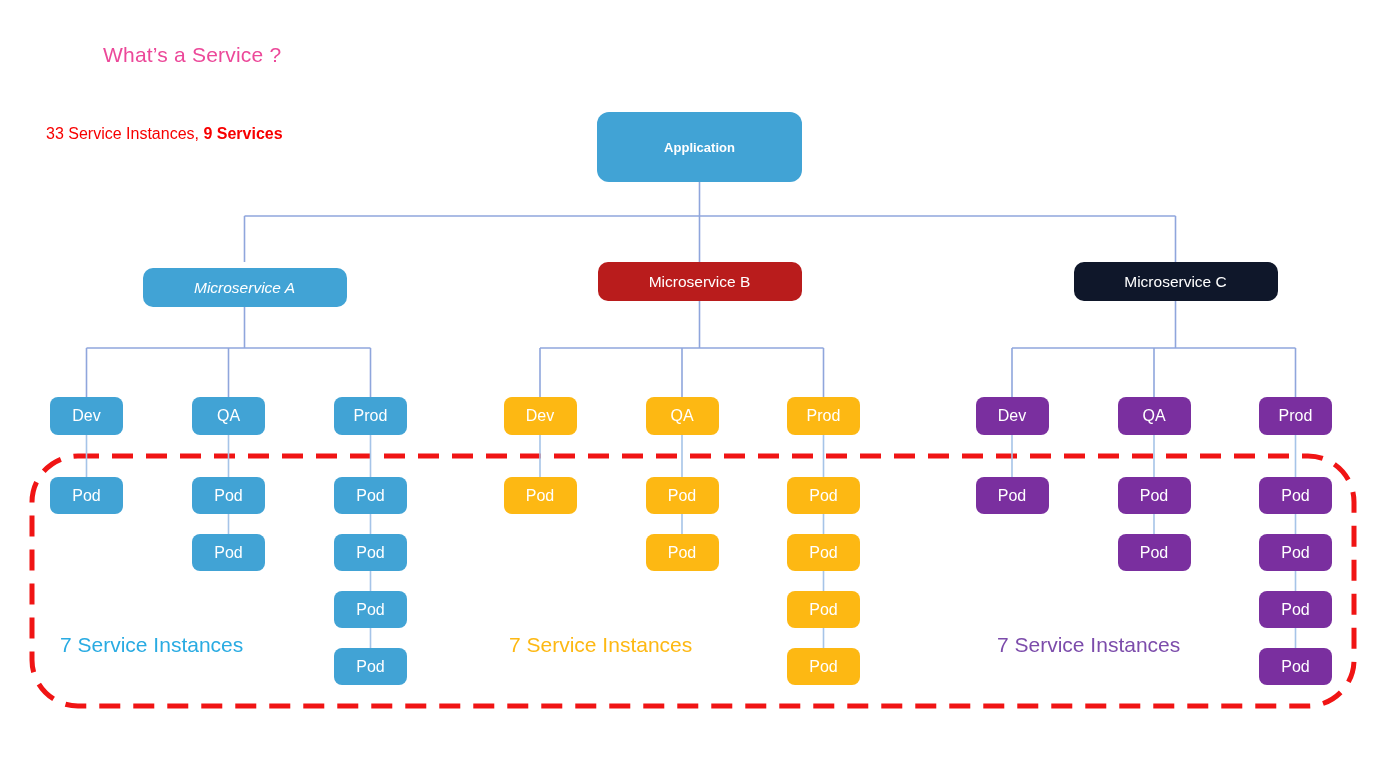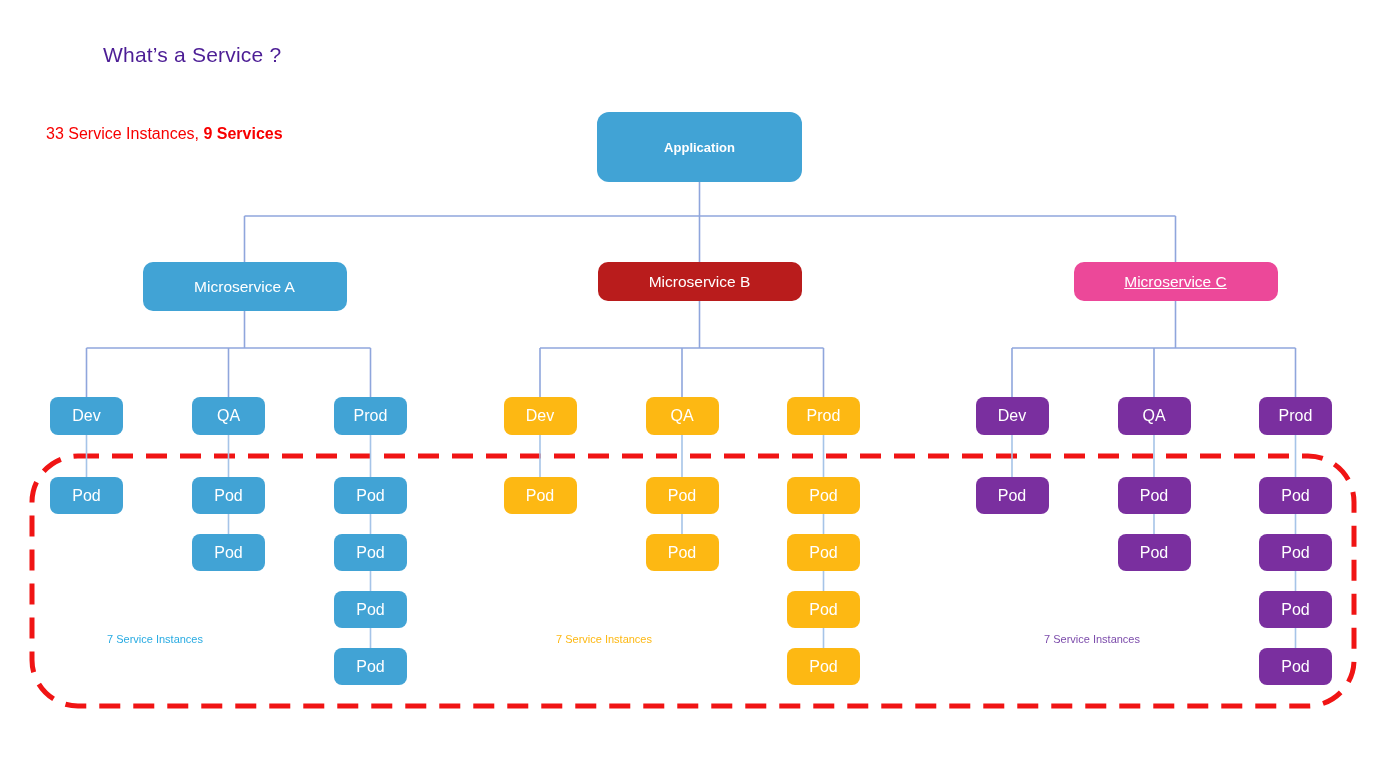--- a/index.html
+++ b/index.html
@@ -14,28 +14,28 @@
   .summary{
     position:absolute;left:46px;top:124px;font-size:16px;line-height:1.25;font-weight:400;
   }
   .summary .bold{font-weight:700;}
   #connectors{position:absolute;left:0;top:0;}
   .box{
     position:absolute;display:flex;align-items:center;justify-content:center;
     color:#ffffff;box-sizing:border-box;text-align:center;white-space:nowrap;
   }
   .footer-label{
-    position:absolute;font-size:11px;font-weight:400;white-space:nowrap;margin-left:47px;
+    position:absolute;font-size:21px;font-weight:400;white-space:nowrap;
   }
 </style>
 </head>
 <body>
 
 <div class="canvas">
-  <div class="slide-title" style="color: #4c1d95;">What’s a Service ?</div>
+  <div class="slide-title" style="color: #ec4899;">What’s a Service ?</div>
   <div class="summary" style="color: rgb(247, 0, 0);">
     <span>33 Service Instances, </span><span class="bold">9 Services</span>
   </div>
   <svg id="connectors" width="1386" height="773">
       <rect x="32" y="456" width="1322" height="250" rx="46" fill="none" stroke="#F01414" stroke-width="5" stroke-dasharray="21 13"></rect>
       <line x1="699.5" y1="182" x2="699.5" y2="262" stroke="#8FA6DC" stroke-width="1.6"></line>
       <line x1="244.5" y1="216" x2="1175.5" y2="216" stroke="#8FA6DC" stroke-width="1.6"></line>
       <line x1="244.5" y1="216" x2="244.5" y2="262" stroke="#8FA6DC" stroke-width="1.6"></line>
       <line x1="1175.5" y1="216" x2="1175.5" y2="262" stroke="#8FA6DC" stroke-width="1.6"></line>
       <line x1="244.5" y1="301" x2="244.5" y2="348" stroke="#8FA6DC" stroke-width="1.6"></line>
@@ -70,21 +70,21 @@
       <line x1="1154" y1="435" x2="1154" y2="477" stroke="#A6C4E8" stroke-width="1.6"></line>
       <line x1="1154" y1="514" x2="1154" y2="534" stroke="#A6C4E8" stroke-width="1.6"></line>
       <line x1="1295.5" y1="348" x2="1295.5" y2="397" stroke="#8FA6DC" stroke-width="1.6"></line>
       <line x1="1295.5" y1="435" x2="1295.5" y2="477" stroke="#A6C4E8" stroke-width="1.6"></line>
       <line x1="1295.5" y1="514" x2="1295.5" y2="534" stroke="#A6C4E8" stroke-width="1.6"></line>
       <line x1="1295.5" y1="571" x2="1295.5" y2="591" stroke="#A6C4E8" stroke-width="1.6"></line>
       <line x1="1295.5" y1="628" x2="1295.5" y2="648" stroke="#A6C4E8" stroke-width="1.6"></line>
     </svg>
   <div id="nodes">
       <div class="box" style="left: 597px; top: 112px; width: 205px; height: 70px; border-radius: 12px; background: rgb(65, 163, 213); font-size: 13px; font-weight: 700;">Application</div>
-      <div class="box" style="left: 142.5px; top: 262px; width: 204px; height: 49px; border-radius: 10px; background: rgb(65, 163, 213); font-size: 15.5px; font-weight: 400;">Microservice A</div>
+      <div class="box" style="left: 142.5px; top: 268px; width: 204px; height: 39px; border-radius: 10px; background: rgb(65, 163, 213); font-size: 15.5px; font-weight: 400; font-style: italic;">Microservice A</div>
       <div class="box" style="left: 50px; top: 397px; width: 73px; height: 38px; border-radius: 8px; background: rgb(65, 163, 213); font-size: 16px; font-weight: 400;">Dev</div>
       <div class="box" style="left: 50px; top: 477px; width: 73px; height: 37px; border-radius: 8px; background: rgb(65, 163, 213); font-size: 16px; font-weight: 400;">Pod</div>
       <div class="box" style="left: 192px; top: 397px; width: 73px; height: 38px; border-radius: 8px; background: rgb(65, 163, 213); font-size: 16px; font-weight: 400;">QA</div>
       <div class="box" style="left: 192px; top: 477px; width: 73px; height: 37px; border-radius: 8px; background: rgb(65, 163, 213); font-size: 16px; font-weight: 400;">Pod</div>
       <div class="box" style="left: 192px; top: 534px; width: 73px; height: 37px; border-radius: 8px; background: rgb(65, 163, 213); font-size: 16px; font-weight: 400;">Pod</div>
       <div class="box" style="left: 334px; top: 397px; width: 73px; height: 38px; border-radius: 8px; background: rgb(65, 163, 213); font-size: 16px; font-weight: 400;">Prod</div>
       <div class="box" style="left: 334px; top: 477px; width: 73px; height: 37px; border-radius: 8px; background: rgb(65, 163, 213); font-size: 16px; font-weight: 400;">Pod</div>
       <div class="box" style="left: 334px; top: 534px; width: 73px; height: 37px; border-radius: 8px; background: rgb(65, 163, 213); font-size: 16px; font-weight: 400;">Pod</div>
       <div class="box" style="left: 334px; top: 591px; width: 73px; height: 37px; border-radius: 8px; background: rgb(65, 163, 213); font-size: 16px; font-weight: 400;">Pod</div>
       <div class="box" style="left: 334px; top: 648px; width: 73px; height: 37px; border-radius: 8px; background: rgb(65, 163, 213); font-size: 16px; font-weight: 400;">Pod</div>
@@ -94,21 +94,21 @@
       <div class="box" style="left: 503.5px; top: 477px; width: 73px; height: 37px; border-radius: 8px; background: rgb(253, 184, 19); font-size: 16px; font-weight: 400;">Pod</div>
       <div class="box" style="left: 645.5px; top: 397px; width: 73px; height: 38px; border-radius: 8px; background: rgb(253, 184, 19); font-size: 16px; font-weight: 400;">QA</div>
       <div class="box" style="left: 645.5px; top: 477px; width: 73px; height: 37px; border-radius: 8px; background: rgb(253, 184, 19); font-size: 16px; font-weight: 400;">Pod</div>
       <div class="box" style="left: 645.5px; top: 534px; width: 73px; height: 37px; border-radius: 8px; background: rgb(253, 184, 19); font-size: 16px; font-weight: 400;">Pod</div>
       <div class="box" style="left: 787px; top: 397px; width: 73px; height: 38px; border-radius: 8px; background: rgb(253, 184, 19); font-size: 16px; font-weight: 400;">Prod</div>
       <div class="box" style="left: 787px; top: 477px; width: 73px; height: 37px; border-radius: 8px; background: rgb(253, 184, 19); font-size: 16px; font-weight: 400;">Pod</div>
       <div class="box" style="left: 787px; top: 534px; width: 73px; height: 37px; border-radius: 8px; background: rgb(253, 184, 19); font-size: 16px; font-weight: 400;">Pod</div>
       <div class="box" style="left: 787px; top: 591px; width: 73px; height: 37px; border-radius: 8px; background: rgb(253, 184, 19); font-size: 16px; font-weight: 400;">Pod</div>
       <div class="box" style="left: 787px; top: 648px; width: 73px; height: 37px; border-radius: 8px; background: rgb(253, 184, 19); font-size: 16px; font-weight: 400;">Pod</div>
       <div class="footer-label" style="left: 509px; top: 633px; color: rgb(253, 184, 19);">7 Service Instances</div>
-      <div class="box" style="left: 1073.5px; top: 262px; width: 204px; height: 39px; border-radius: 10px; background: #ec4899; font-size: 15.5px; font-weight: 400; text-decoration: underline;">Microservice C</div>
+      <div class="box" style="left: 1073.5px; top: 262px; width: 204px; height: 39px; border-radius: 10px; background: #0f172a; font-size: 15.5px; font-weight: 400;">Microservice C</div>
       <div class="box" style="left: 975.5px; top: 397px; width: 73px; height: 38px; border-radius: 8px; background: rgb(122, 47, 159); font-size: 16px; font-weight: 400;">Dev</div>
       <div class="box" style="left: 975.5px; top: 477px; width: 73px; height: 37px; border-radius: 8px; background: rgb(122, 47, 159); font-size: 16px; font-weight: 400;">Pod</div>
       <div class="box" style="left: 1117.5px; top: 397px; width: 73px; height: 38px; border-radius: 8px; background: rgb(122, 47, 159); font-size: 16px; font-weight: 400;">QA</div>
       <div class="box" style="left: 1117.5px; top: 477px; width: 73px; height: 37px; border-radius: 8px; background: rgb(122, 47, 159); font-size: 16px; font-weight: 400;">Pod</div>
       <div class="box" style="left: 1117.5px; top: 534px; width: 73px; height: 37px; border-radius: 8px; background: rgb(122, 47, 159); font-size: 16px; font-weight: 400;">Pod</div>
       <div class="box" style="left: 1259px; top: 397px; width: 73px; height: 38px; border-radius: 8px; background: rgb(122, 47, 159); font-size: 16px; font-weight: 400;">Prod</div>
       <div class="box" style="left: 1259px; top: 477px; width: 73px; height: 37px; border-radius: 8px; background: rgb(122, 47, 159); font-size: 16px; font-weight: 400;">Pod</div>
       <div class="box" style="left: 1259px; top: 534px; width: 73px; height: 37px; border-radius: 8px; background: rgb(122, 47, 159); font-size: 16px; font-weight: 400;">Pod</div>
       <div class="box" style="left: 1259px; top: 591px; width: 73px; height: 37px; border-radius: 8px; background: rgb(122, 47, 159); font-size: 16px; font-weight: 400;">Pod</div>
       <div class="box" style="left: 1259px; top: 648px; width: 73px; height: 37px; border-radius: 8px; background: rgb(122, 47, 159); font-size: 16px; font-weight: 400;">Pod</div>

